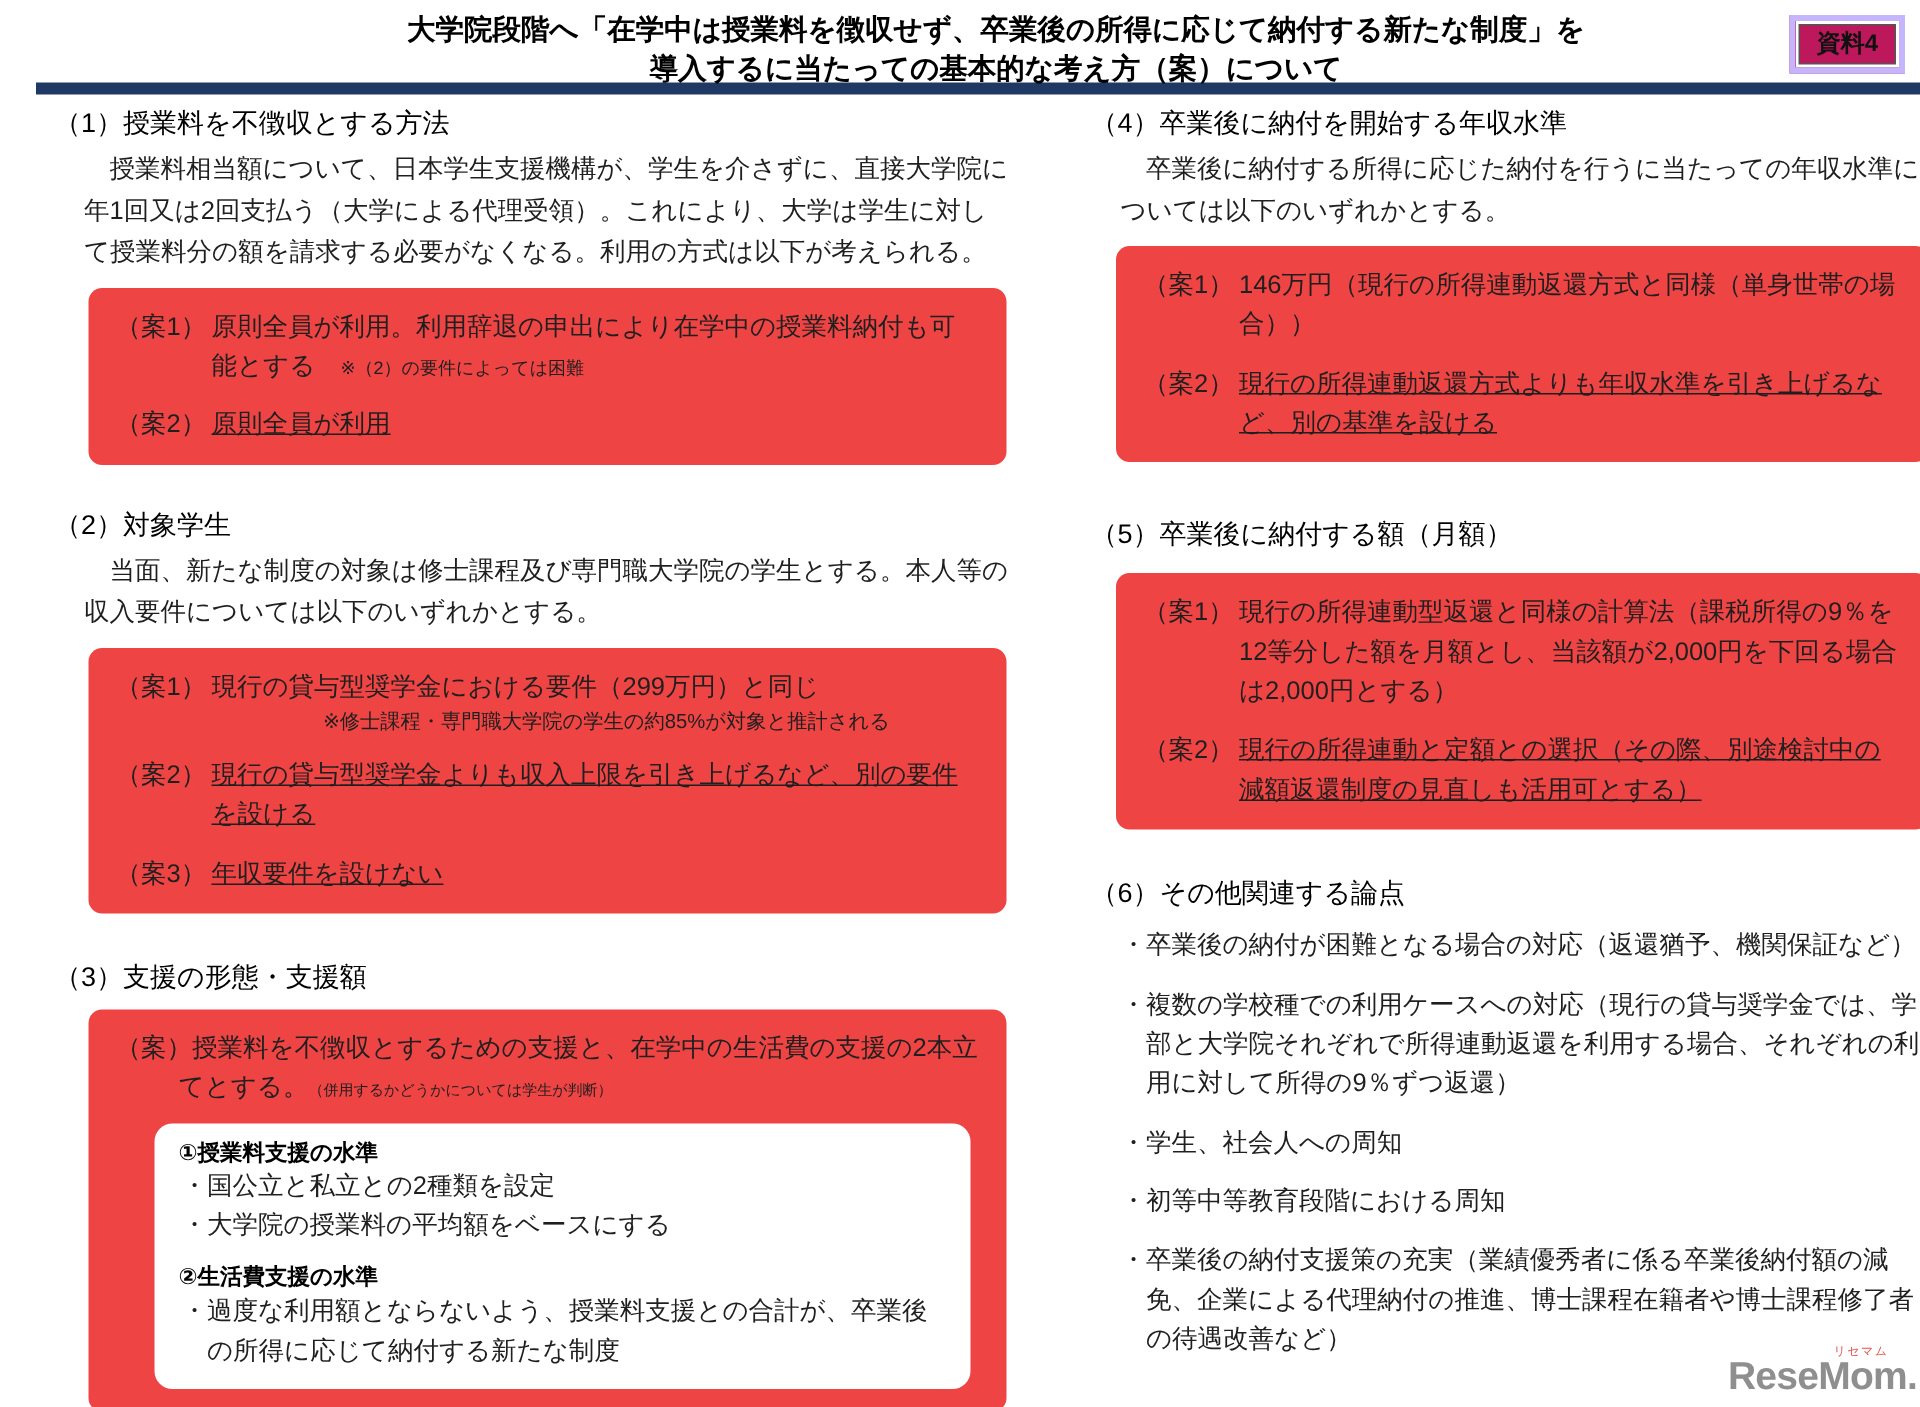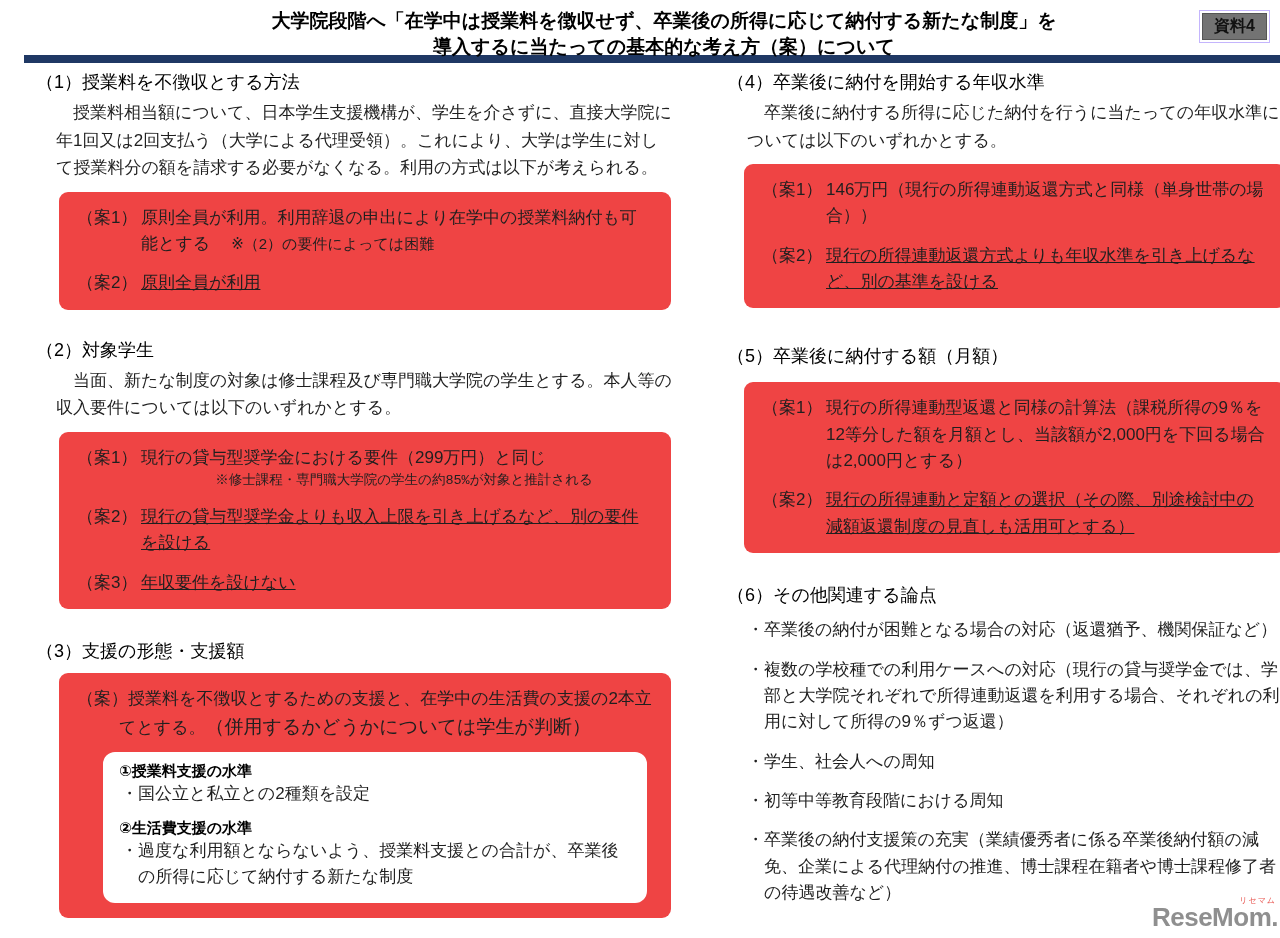--- a/index.html
+++ b/index.html
@@ -3,61 +3,61 @@
 <meta charset="utf-8">
 <style>
   * { box-sizing: border-box; margin: 0; padding: 0; }
   html, body { background: #ffffff; }
   body { font-family: "Liberation Sans", "DejaVu Sans", sans-serif; color: #1f1f1f; }
   .page { position: relative; width: 1280px; height: 938px; background: #fff; overflow: hidden; margin-left: 24px; }
 
   
   .header { position: relative; height: 55px; }
   .title { text-align: center; font-weight: bold; font-size: 19px; line-height: 1.35; padding-top: 8px; color: #000; }
-  .doc-label { position: absolute; top: 10px; right: 34px; border: 1px solid #c4b5fd; box-shadow: inset 0 0 0 2px #fff, inset 0 0 0 3px #555;
-               padding: 5px 14px; font-size: 16px; font-weight: bold; color: #111; background: #737373; }
+  .doc-label { position: absolute; top: 10px; right: 34px; border: 4px solid #c4b5fd; box-shadow: inset 0 0 0 2px #fff, inset 0 0 0 3px #555;
+               padding: 5px 14px; font-size: 16px; font-weight: bold; color: #111; background: #be185d; }
   .navy-bar { height: 8px; background: #1f3864; width: 100%; }
 
   
   .columns { display: flex; padding-left: 12px; }
   .col-left  { width: 645px; }
   .col-right { width: 565px; margin-left: 46px; }
 
   .sec-heading { font-size: 18px; font-weight: normal; color: #000; }
   .sec-para { font-size: 17px; line-height: 1.62; margin: 5px 8px 0 20px; text-indent: 1em; }
 
   .blue-box { background: #ef4444; border-radius: 9px; padding: 13px 18px; margin: 10px 10px 0 23px; }
   .col-right .blue-box { margin-left: 17px; margin-right: 6px; }
 
   .an-item { font-size: 17px; line-height: 1.55; padding-left: 64px; }
   .an-item + .an-item { margin-top: 13px; text-decoration: underline; }
   .an-label { display: inline-block; width: 64px; margin-left: -64px; }
-  .an-note-inline { font-size: 15px; margin-left: 1.4em; }
-  .an-note-block { font-size: 13.5px; line-height: 1.4; margin: 1px 0 0 5.5em; font-family: Liberation Mono, monospace; }
+  .an-note-inline { font-size: 12px; margin-left: 1.4em; }
+  .an-note-block { font-size: 13.5px; line-height: 1.4; margin: 1px 0 0 5.5em; }
 
   .an-lead { font-size: 17px; line-height: 1.55; padding-left: 42px; text-indent: -42px; }
-  .an-lead-note { font-size: 19px; }
+  .an-lead-note { font-size: 10px; }
 
   .inner-box { background: #ffffff; border-radius: 12px; margin: 10px 6px 2px 26px; padding: 10px 16px 12px 16px; }
   .group + .group { margin-top: 12px; }
   .group-title { font-size: 15px; font-weight: bold; color: #000; }
   .group-bullet { font-size: 17px; line-height: 1.55; padding-left: 1em; text-indent: -1em; margin-left: 2px; }
 
   .topics { margin: 10px 6px 0 20px; }
   .topic { font-size: 17px; line-height: 1.55; padding-left: 1em; text-indent: -1em; }
   .topic + .topic { margin-top: 13px; }
 
   .m-t-28 { margin-top: 28px; }
   .m-t-30 { margin-top: 30px; }
   .m-t-36 { margin-top: 36px; }
   .m-t-7  { margin-top: 7px; }
 
   
   .logo { position: absolute; right: 26px; bottom: 8px; color: #8f8f8f; font-weight: bold; font-size: 26px; letter-spacing: -0.5px; line-height: 1; }
-  .logo-ruby { position: absolute; top: -7px; right: 2px; color: #e8554f; font-size: 8px; font-weight: normal; letter-spacing: 1px; }
+  .logo-ruby { position: absolute; top: -7px; right: 19px; color: #e8554f; font-size: 8px; font-weight: normal; letter-spacing: 1px; }
 </style>
 </head>
 <body>
 
 <div class="page">
 
   <div class="header">
     <div class="title">
       <div>大学院段階へ「在学中は授業料を徴収せず、卒業後の所得に応じて納付する新たな制度」を</div>
       <div>導入するに当たっての基本的な考え方（案）について</div>
@@ -103,20 +103,21 @@
       <div>
         <div class="sec-heading m-t-30">（3）支援の形態・支援額</div>
         <div class="blue-box">
           <div class="an-lead">
             <span>（案）</span><span>授業料を不徴収とするための支援と、在学中の生活費の支援の2本立てとする。</span><span class="an-lead-note">（併用するかどうかについては学生が判断）</span>
           </div>
           <div class="inner-box">
             <div class="group">
               <div class="group-title">①授業料支援の水準</div>
               <div class="group-bullet">・国公立と私立との2種類を設定</div>
+              <div class="group-bullet">・大学院の授業料の平均額をベースにする</div>
             </div>
             <div class="group">
               <div class="group-title">②生活費支援の水準</div>
               <div class="group-bullet">・過度な利用額とならないよう、授業料支援との合計が、卒業後の所得に応じて納付する新たな制度</div>
             </div>
           </div>
         </div>
       </div>
 
     </div>

